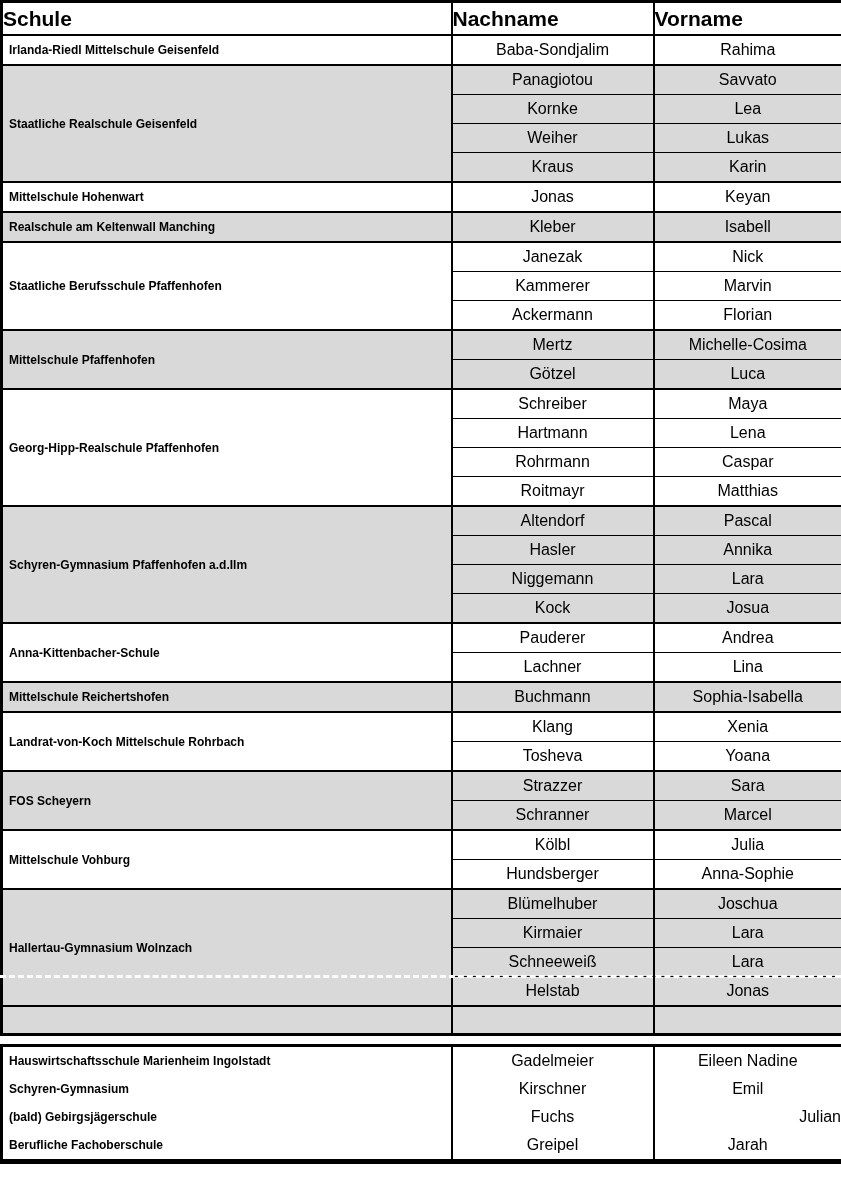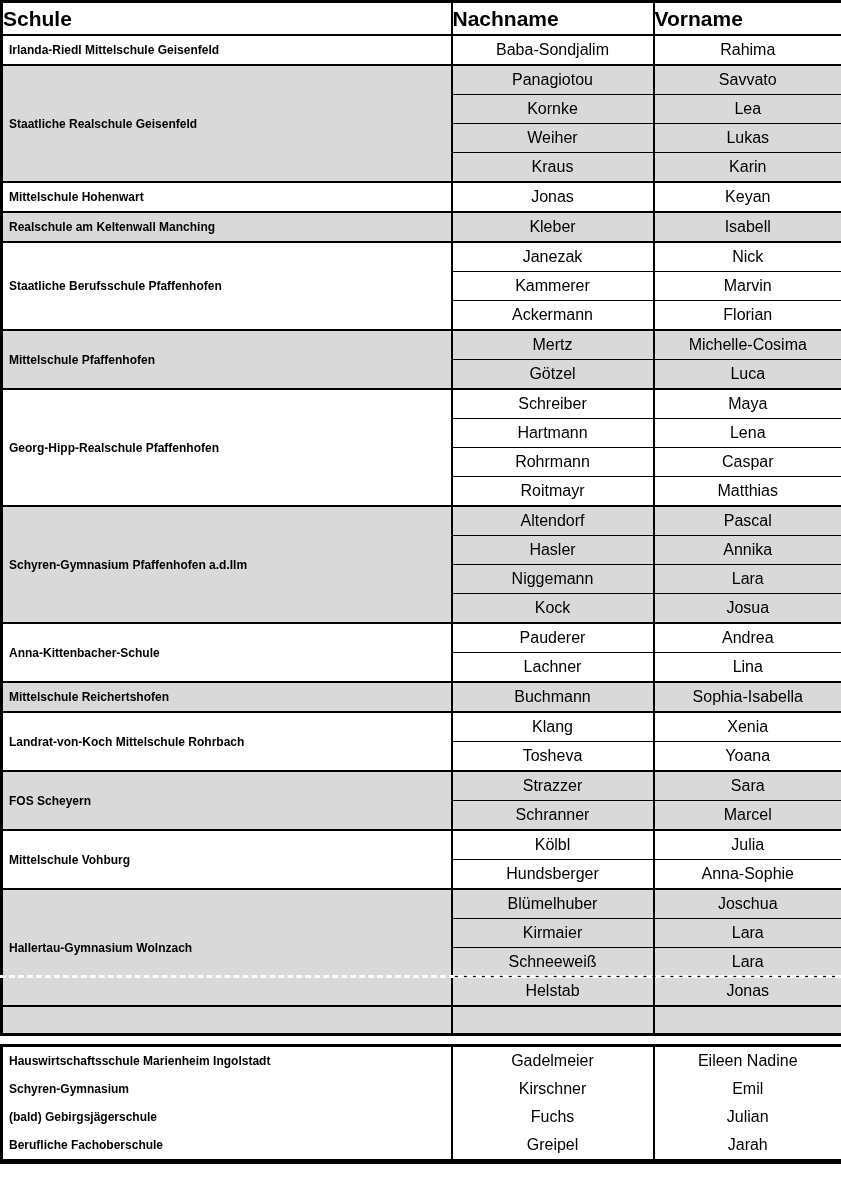--- a/index.html
+++ b/index.html
@@ -260,21 +260,21 @@
           <td class="name-cell" style="border-top: none;">Eileen Nadine</td>
         </tr>
         <tr>
           <td class="school-cell" style="border-top: none;">Schyren-Gymnasium</td>
           <td class="name-cell" style="border-top: none;">Kirschner</td>
           <td class="name-cell" style="border-top: none;">Emil</td>
         </tr>
         <tr>
           <td class="school-cell" style="border-top: none;">(bald) Gebirgsjägerschule</td>
           <td class="name-cell" style="border-top: none;">Fuchs</td>
-          <td class="name-cell" style="border-top: none;">Julian</td>
+          <td class="name-cell" style="border-top: none; text-align: right;">Julian</td>
         </tr>
         <tr>
           <td class="school-cell" style="border-top: none;">Berufliche Fachoberschule</td>
           <td class="name-cell" style="border-top: none;">Greipel</td>
           <td class="name-cell" style="border-top: none;">Jarah</td>
         </tr>
       </tbody>
   </table>
 
   <div class="page-break-line" style="top: 975px;"></div>

